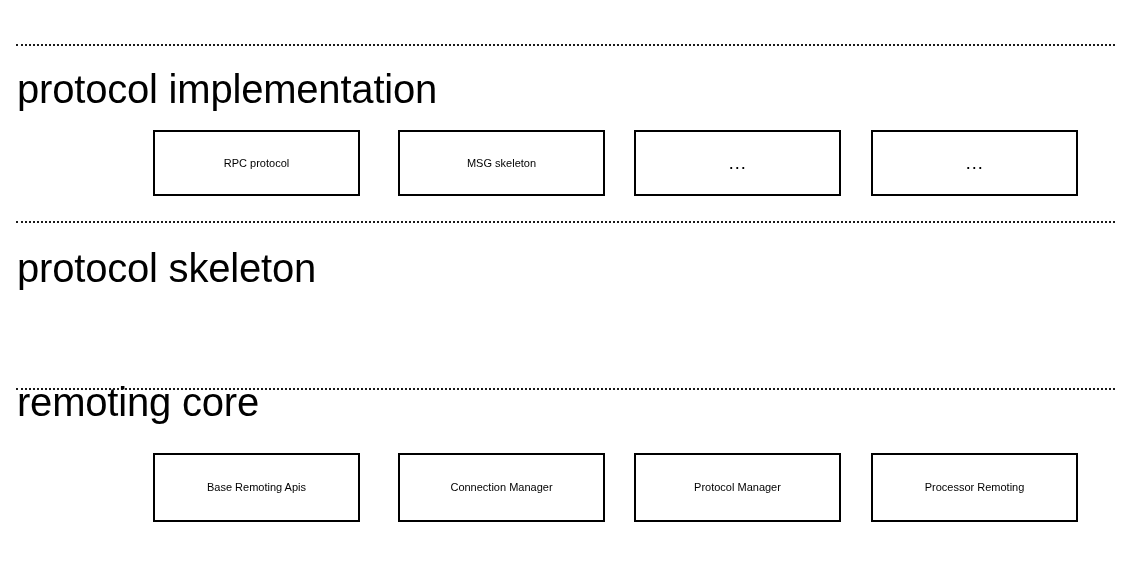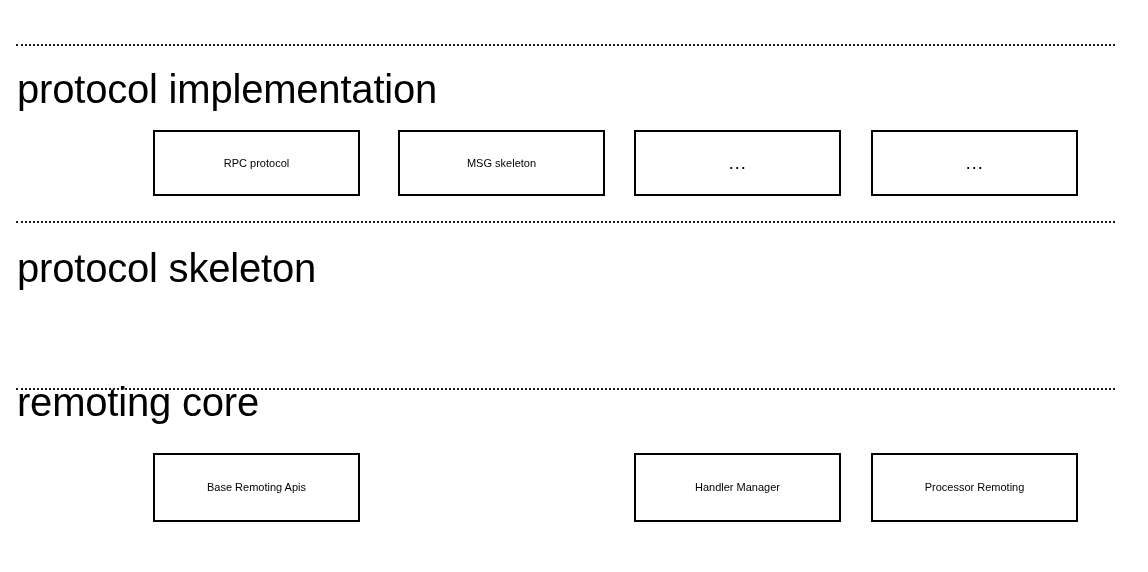--- a/index.html
+++ b/index.html
@@ -117,21 +117,24 @@
   <div class="layer-label" id="label-2">protocol skeleton</div>
 
 
   <div class="separator" id="sep-3"></div>
   <div class="layer-label" id="label-3">remoting core</div>
 
   <div class="row" id="row-3">
     <div class="box col-1">
       <span class="box-label">Base Remoting Apis</span>
     </div>
+    <div class="box col-2">
+      <span class="box-label">Connection Manager</span>
+    </div>
     <div class="box col-3">
-      <span class="box-label">Handler Manager</span>
+      <span class="box-label">Protocol Manager</span>
     </div>
     <div class="box col-4">
       <span class="box-label">Processor Remoting</span>
     </div>
   </div>
 
 </div>
 
 </body></html>

